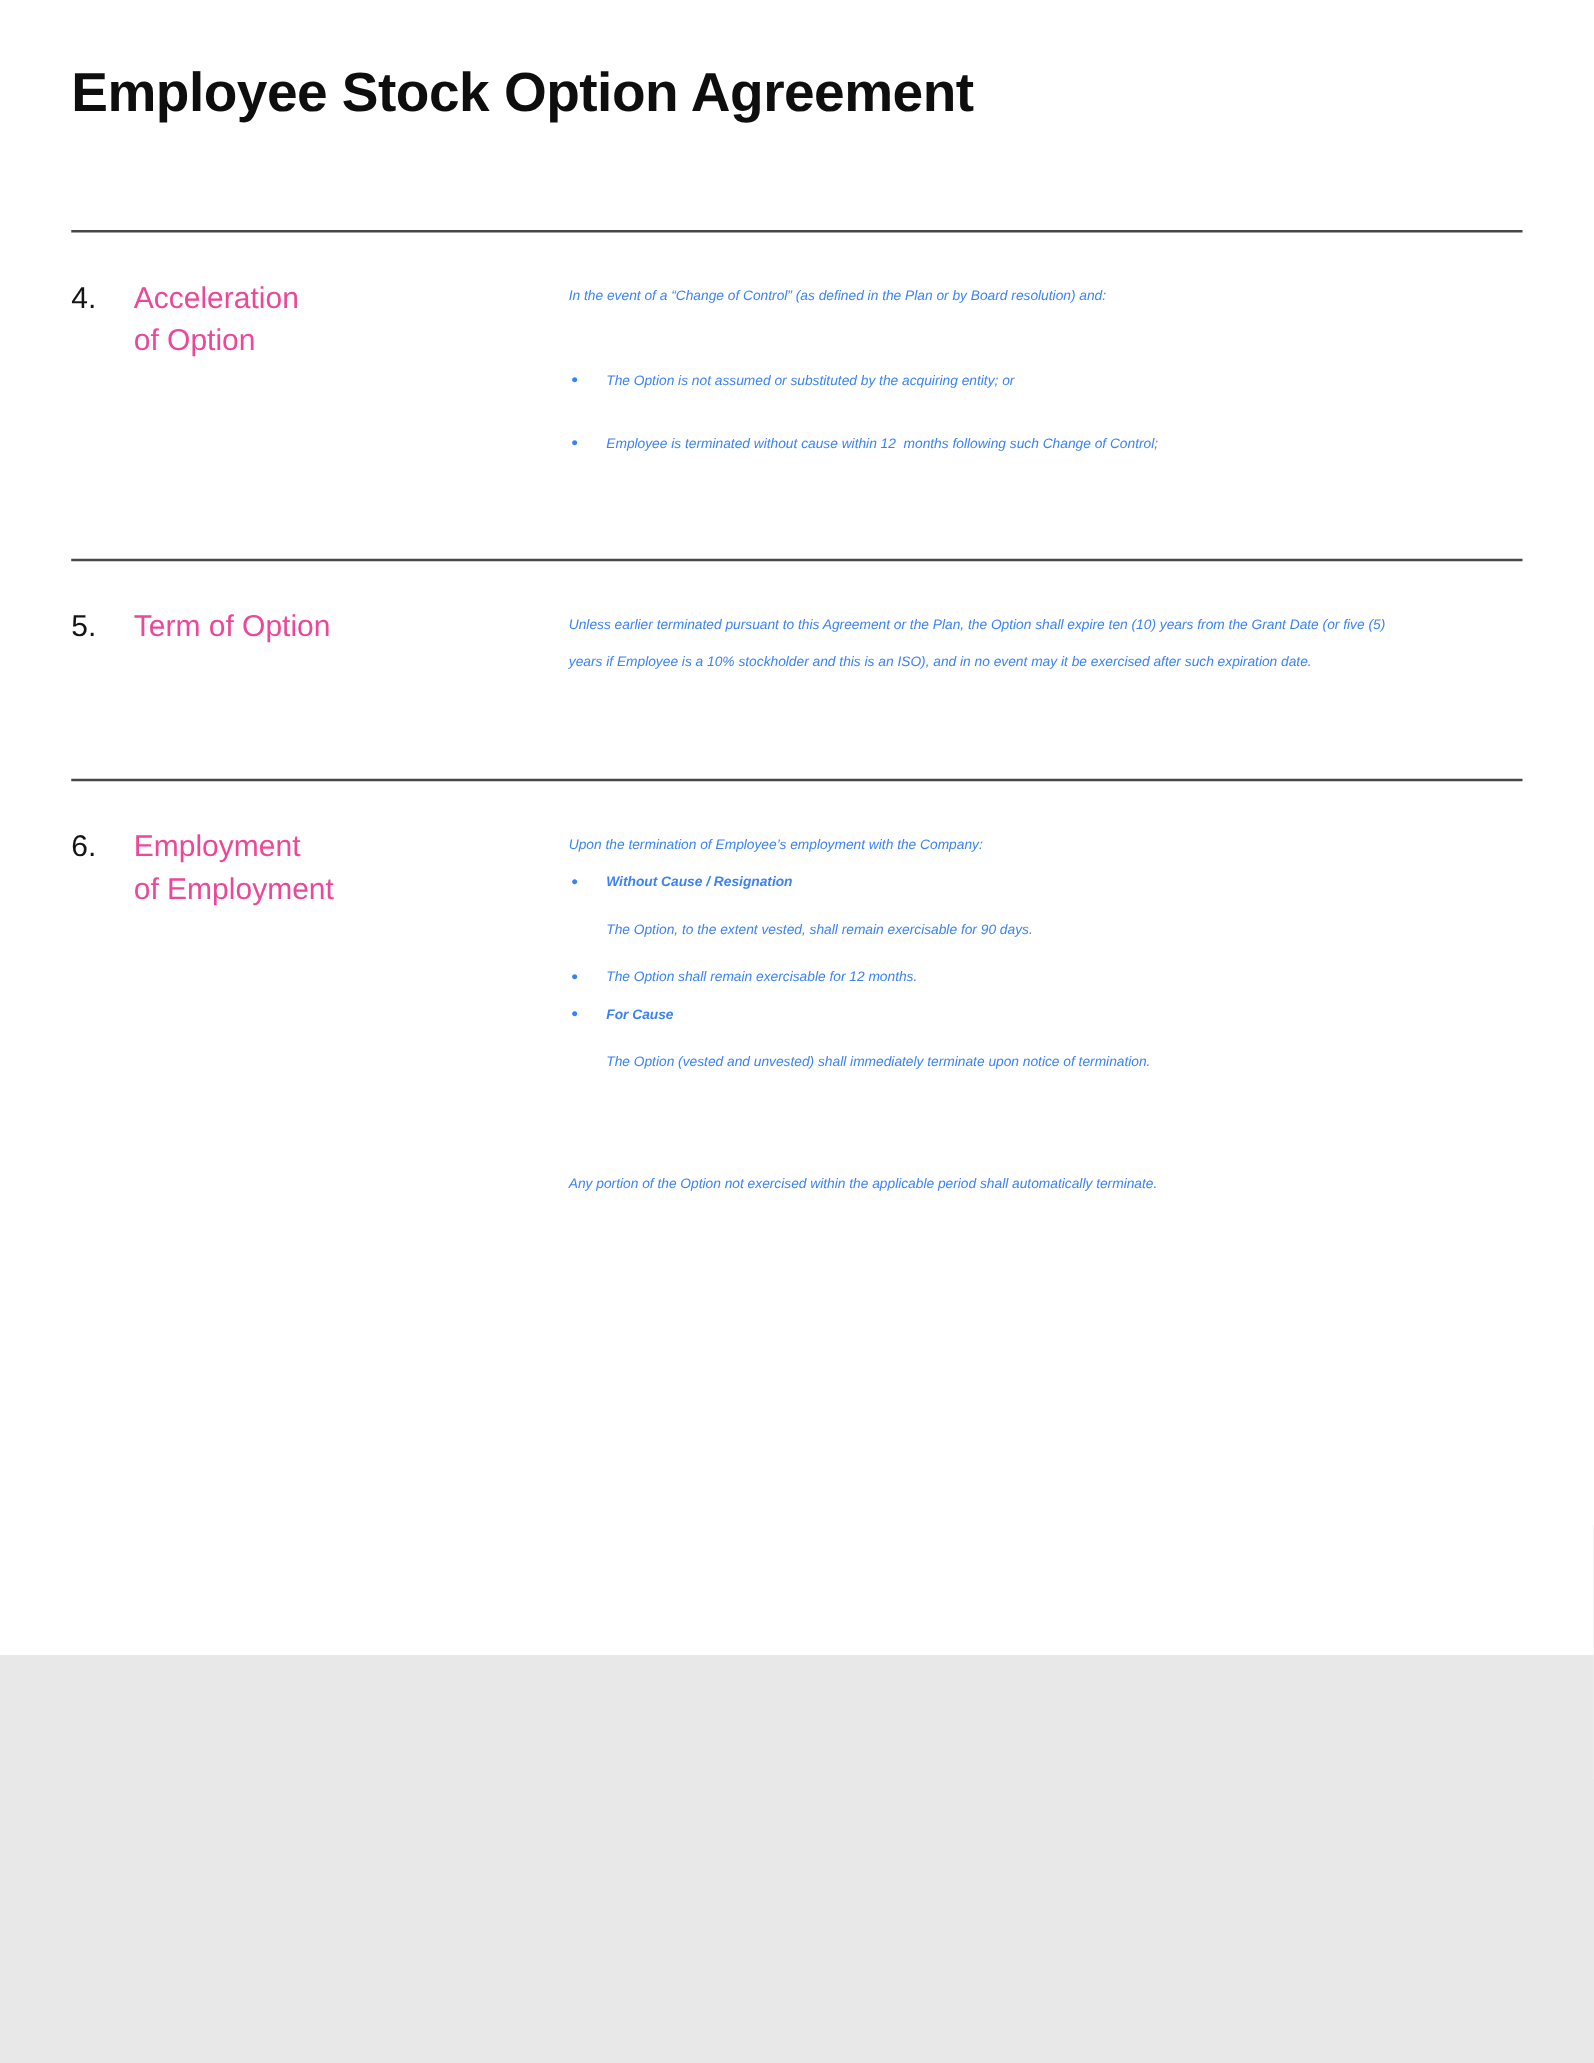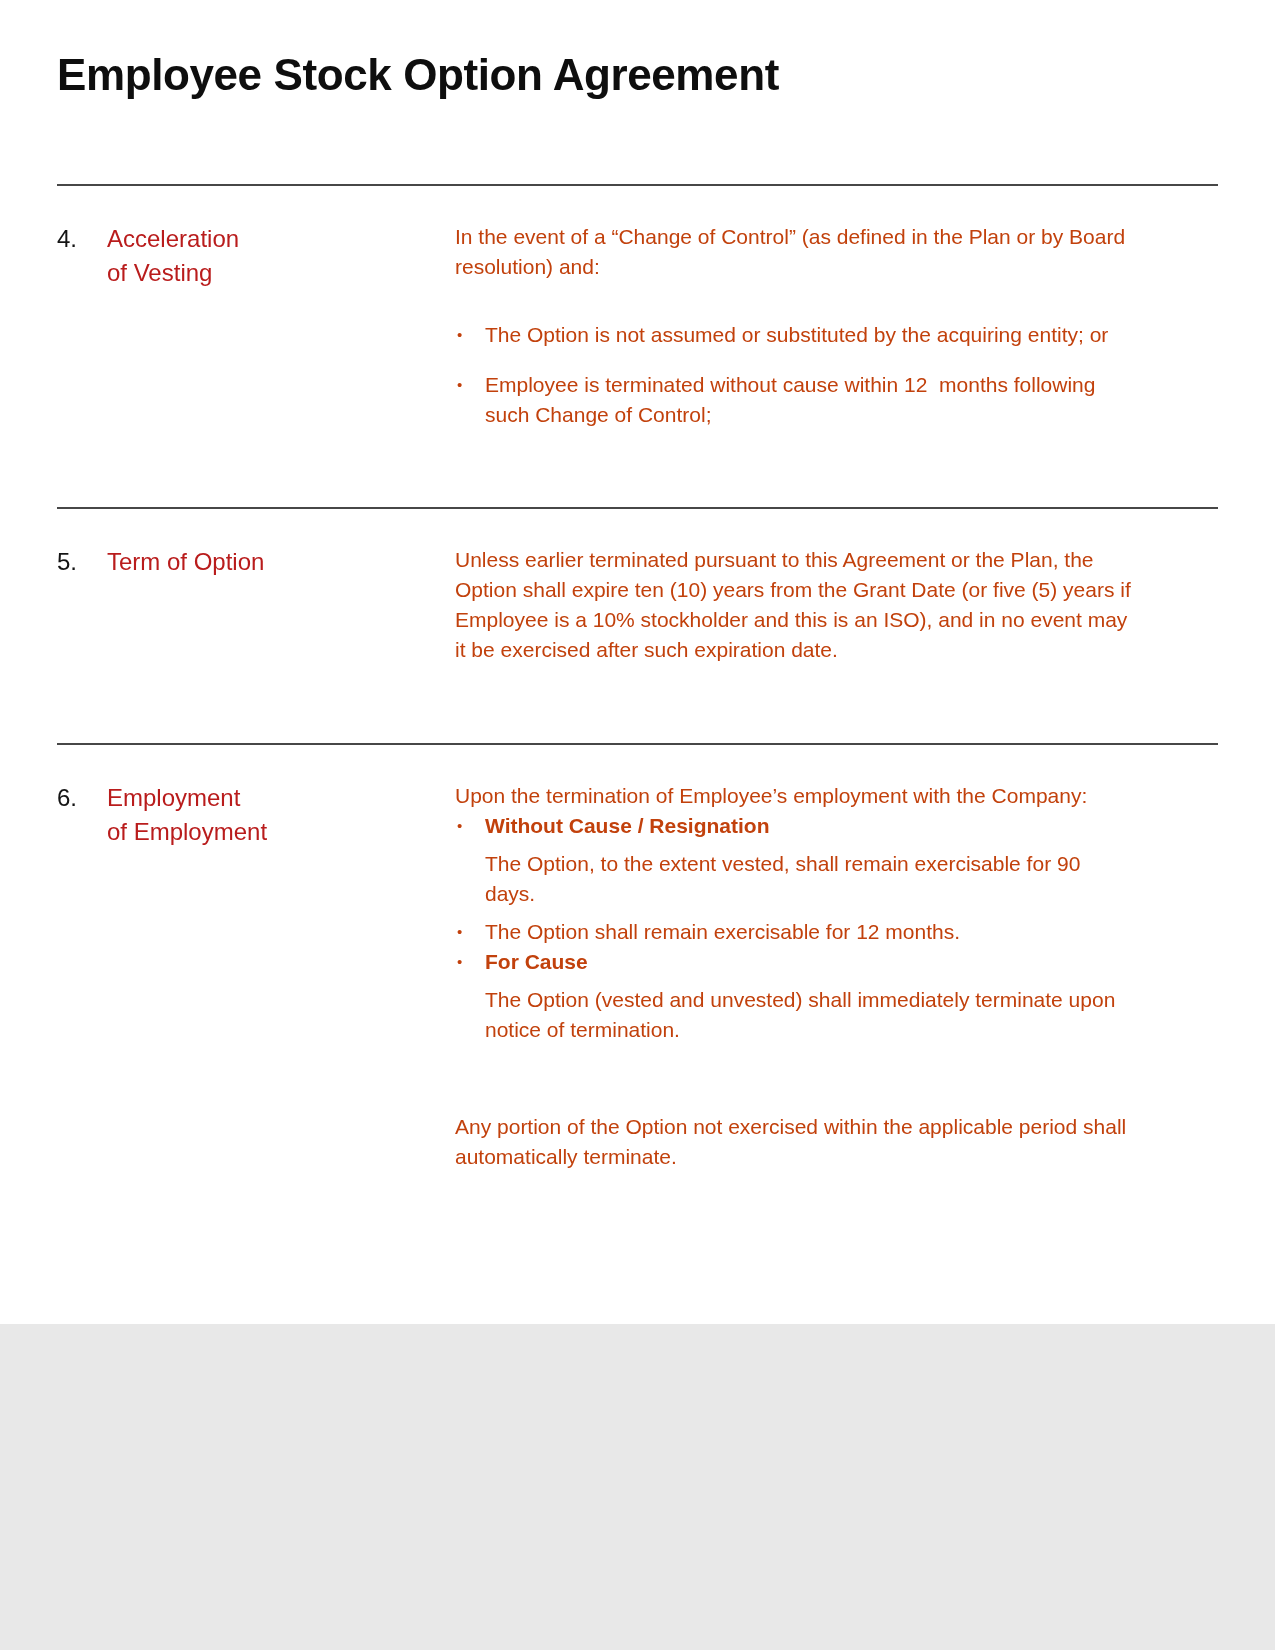--- a/index.html
+++ b/index.html
@@ -48,30 +48,31 @@
     width: 50px;
     font-size: 24px;
     line-height: 34px;
     color: #141414;
   }
   .section-heading {
     margin: 0;
     font-size: 24px;
     line-height: 34px;
     font-weight: 400;
-    color: #b91c1c;
+    color: #ec4899;
   }
   .section-heading span { display: block; }
   .section-heading span:empty { display: none; }
 
   .section-right {
     width: 680px;
-    font-size: 21px;
+    font-size: 11px;
     line-height: 30px;
-    color: #c2410c;
+    color: #3b82f6;
+    font-style: italic;
   }
   .section-right p { margin: 0; }
 
   .bullet-list {
     list-style: none;
     margin: 38px 0 0 0;
     padding: 0;
   }
   .bullet-item { position: relative; padding-left: 30px; white-space: pre-wrap; }
   .bullet-item + .bullet-item { margin-top: 20px; }
@@ -120,21 +121,21 @@
 
     <h1 class="doc-title">Employee Stock Option Agreement</h1>
 
     <hr class="rule rule-first">
 
     <div class="section sec4-bottom">
       <div class="section-left">
         <div class="section-number">4.</div>
         <h2 class="section-heading">
           <span>Acceleration</span>
-          <span>of Vesting</span>
+          <span>of Option</span>
         </h2>
       </div>
       <div class="section-right">
         <p>In the event of a “Change of Control” (as defined in the Plan or by Board resolution) and:</p>
         <ul class="bullet-list">
           <li class="bullet-item">The Option is not assumed or substituted by the acquiring entity; or</li>
           <li class="bullet-item">Employee is terminated without cause within 12  months following such Change of Control;</li>
         </ul>
       </div>
     </div>

